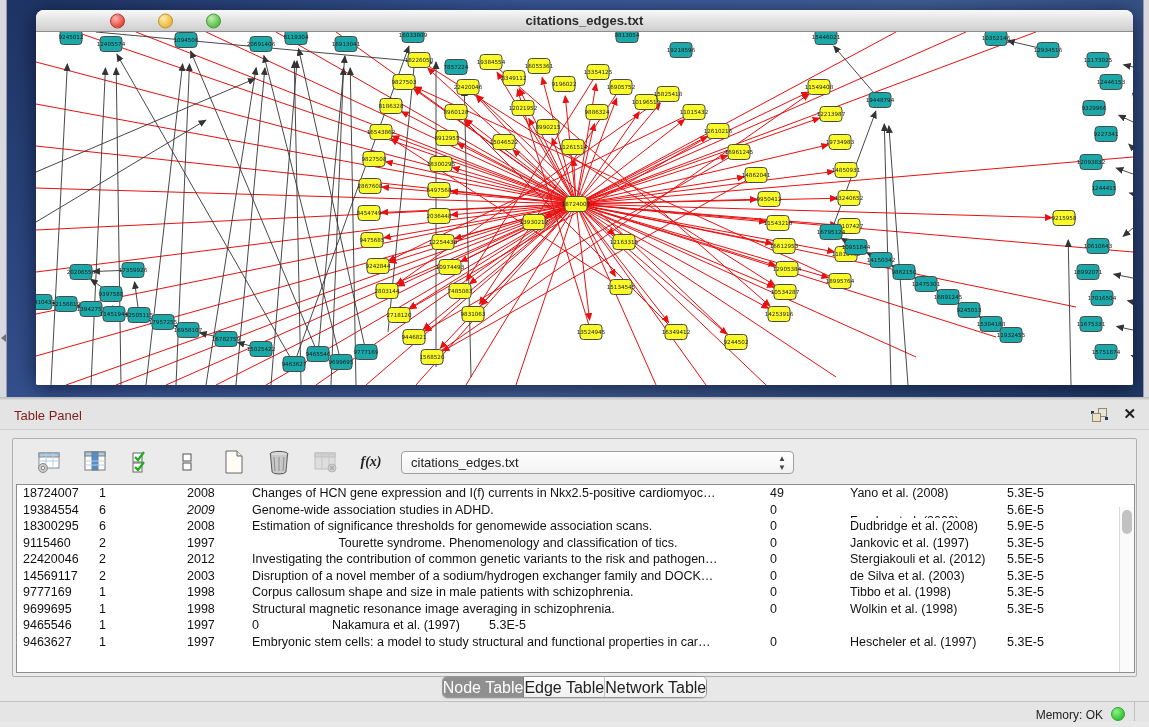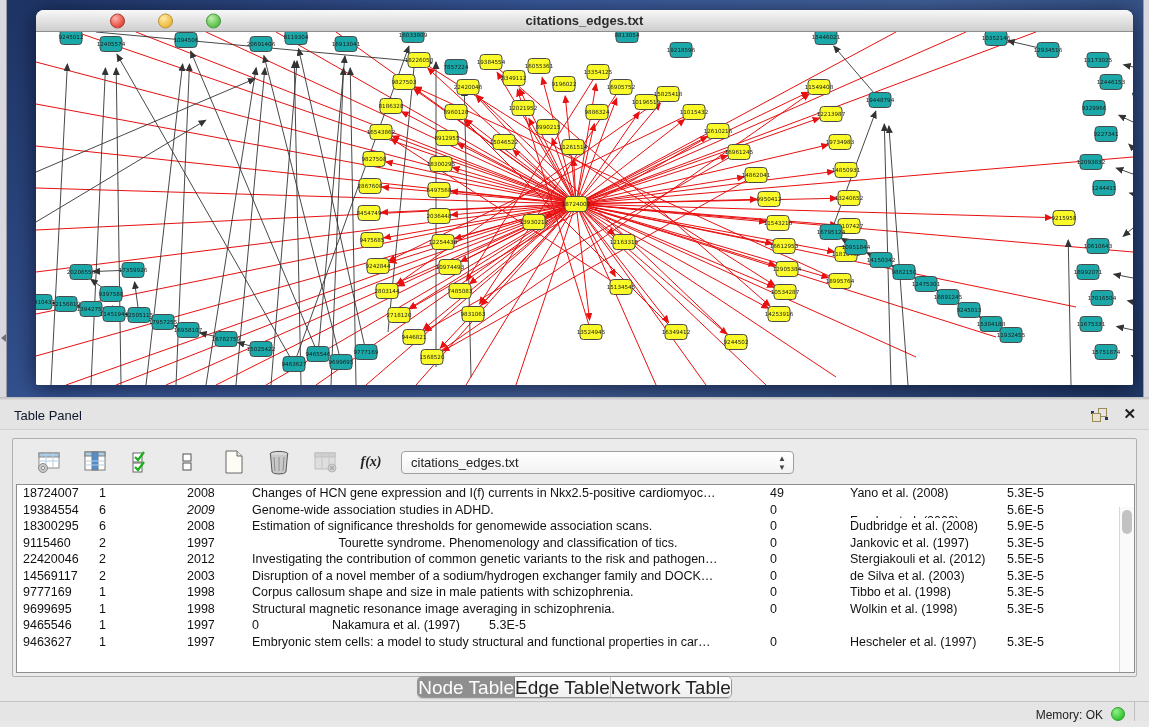--- a/index.html
+++ b/index.html
@@ -29,21 +29,21 @@
   .graph-canvas{position:absolute;left:0;top:22px;width:1097px;height:353px;background:#fff;
     border-radius:0 0 2px 2px;overflow:hidden;}
 
   .splitter{position:absolute;left:0;top:397px;width:1149px;height:3px;
     background:linear-gradient(#b9b9b9,#dedede);}
 
   
   .table-panel{position:absolute;left:0;top:400px;width:1149px;height:327px;background:#e8e8e8;}
   .panel-header{position:absolute;left:0;top:0;width:100%;height:30px;background:#e4e4e4;
     border-bottom:1px solid #d0d0d0;}
-  .panel-title{position:absolute;left:14px;top:8px;font-size:13px;color:#0f172a;}
+  .panel-title{position:absolute;left:14px;top:8px;font-size:13px;color:#7f1d1d;}
   .float-icon{position:absolute;right:42px;top:8px;width:15px;height:14px;}
   .float-icon .sq1{position:absolute;left:0;bottom:0;width:9px;height:9px;border:1px solid #9a8a55;background:#e8e2d0;}
   .float-icon .sq2{position:absolute;right:0;top:0;width:9px;height:9px;border:1px solid #9a8a55;background:transparent;}
   .float-icon .d1,.float-icon .d2{position:absolute;width:3px;height:3px;background:#27356b;}
   .float-icon .d1{left:-1px;top:3px;} .float-icon .d2{right:-1px;bottom:2px;}
   .close-x{position:absolute;right:13px;top:6px;font-size:15px;font-weight:bold;color:#1e1e1e;line-height:16px;}
 
   .inner-box{position:absolute;left:12px;top:38px;width:1125px;height:239px;
     background:#ebebeb;border:1px solid #b0b0b0;border-radius:2px;}
 
@@ -65,21 +65,21 @@
   .th .sort{font-size:9px;margin-right:3px;}
   .tr{display:flex;height:16.5px;}
   .td{font-size:12.5px;color:#111;line-height:16px;padding-left:6px;
     overflow:hidden;white-space:nowrap;}
   .vscroll{position:absolute;right:0;top:22px;bottom:0;width:15px;background:#fafafa;border-left:1px solid #d9d9d9;}
   .vthumb{position:absolute;left:2px;top:3px;width:10px;height:24px;border-radius:6px;background:#c2c2c2;}
 
   .tabsbar{position:absolute;left:0;top:276px;width:100%;height:24px;display:flex;justify-content:center;}
   .tabgroup{display:flex;height:22px;border:1px solid #979797;border-radius:5px;overflow:hidden;
     box-shadow:0 1px 1px rgba(0,0,0,.12);}
-  .tab{font-size:19px;line-height:21px;padding:0 0;background:linear-gradient(#ffffff,#efefef);
+  .tab{font-size:16px;line-height:21px;padding:0 0;background:linear-gradient(#ffffff,#efefef);
     color:#222;border-right:1px solid #c6c6c6;}
   .tab:last-child{border-right:none;}
   .tab.selected{background:#8f8f8f;color:#fdfdfd;border-right:1px solid #7e7e7e;}
 
   .statusbar{position:absolute;left:0;top:301px;width:100%;height:20px;background:#e5e5e5;
     border-top:1px solid #c2c2c2;}
   .statusbar .vline{position:absolute;right:14px;top:0;bottom:0;width:1px;background:#bdbdbd;}
   .mem{position:absolute;right:46px;top:6px;font-size:12px;color:#222;}
   .memdot{position:absolute;right:24px;top:5px;width:14px;height:14px;border-radius:50%;
     background:radial-gradient(circle at 35% 30%,#8ff08a,#2fc32f 75%);border:1px solid #2aa32a;}

